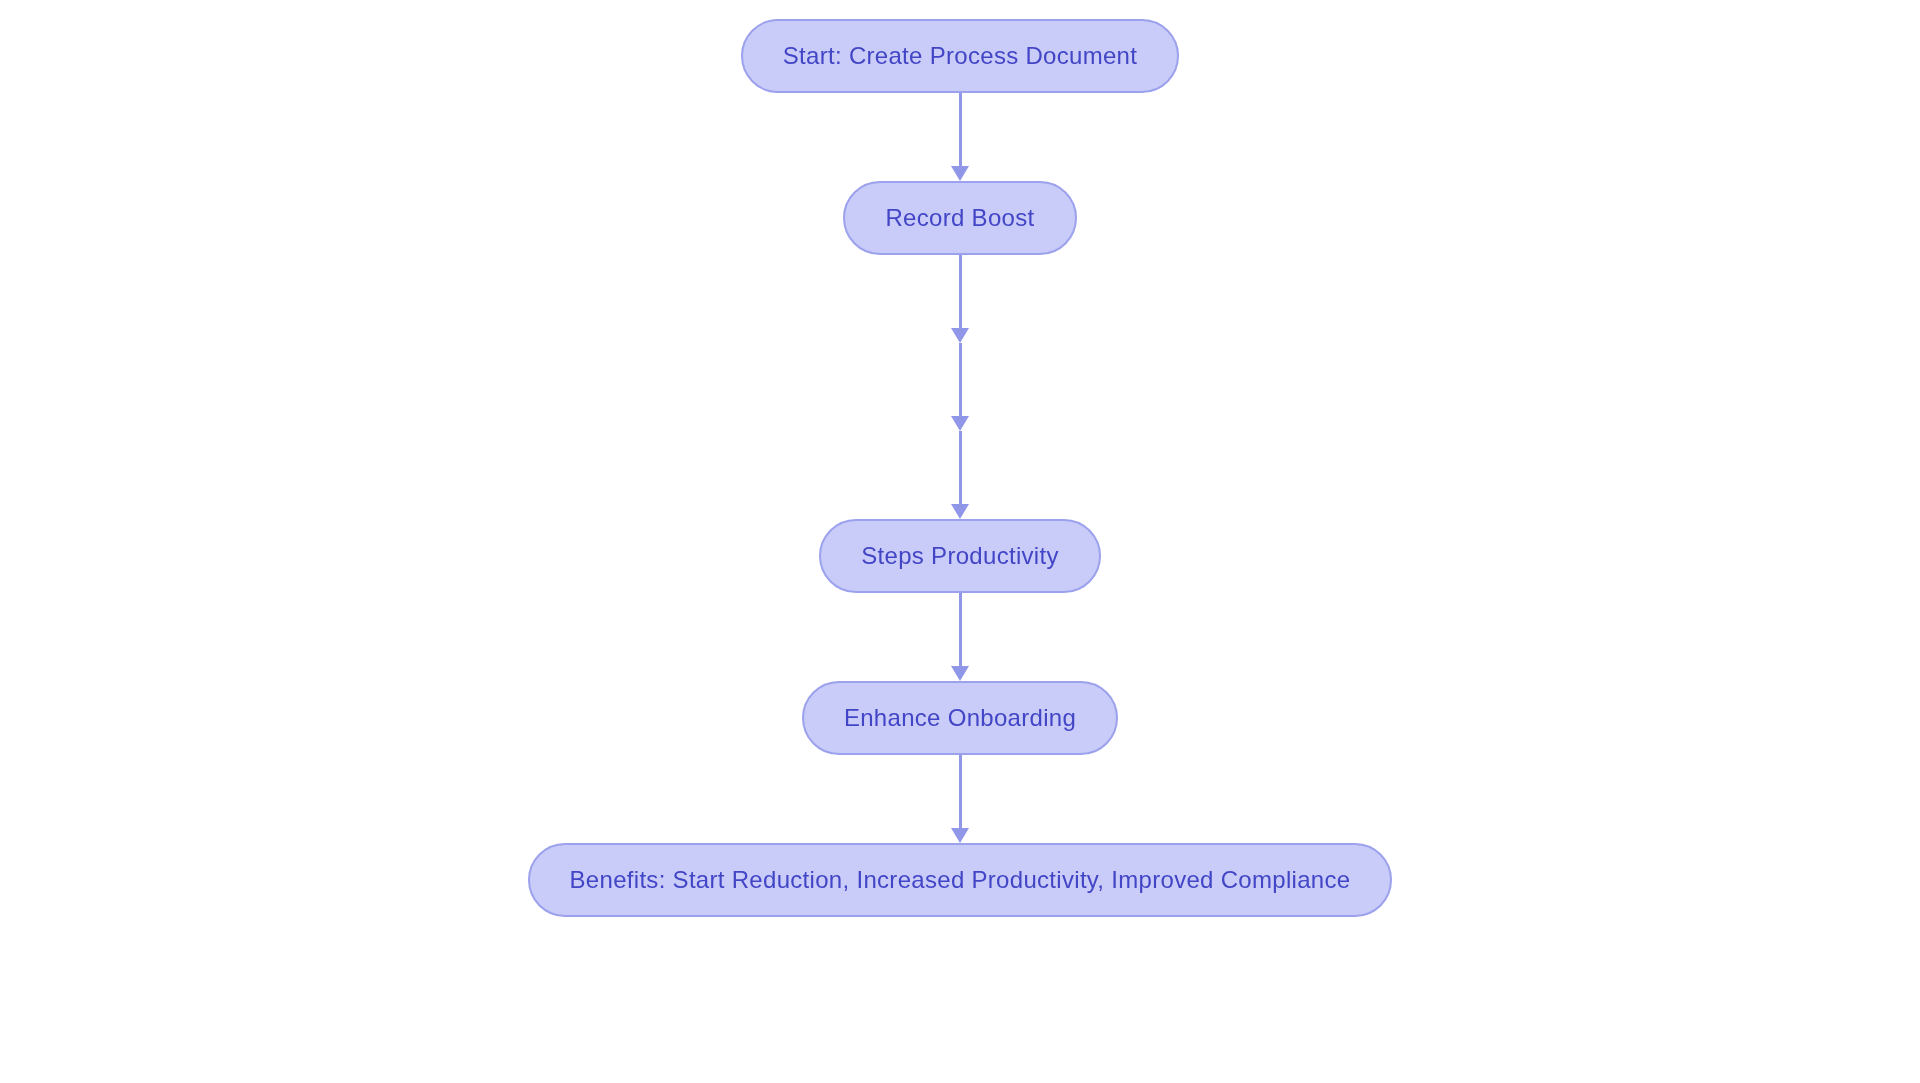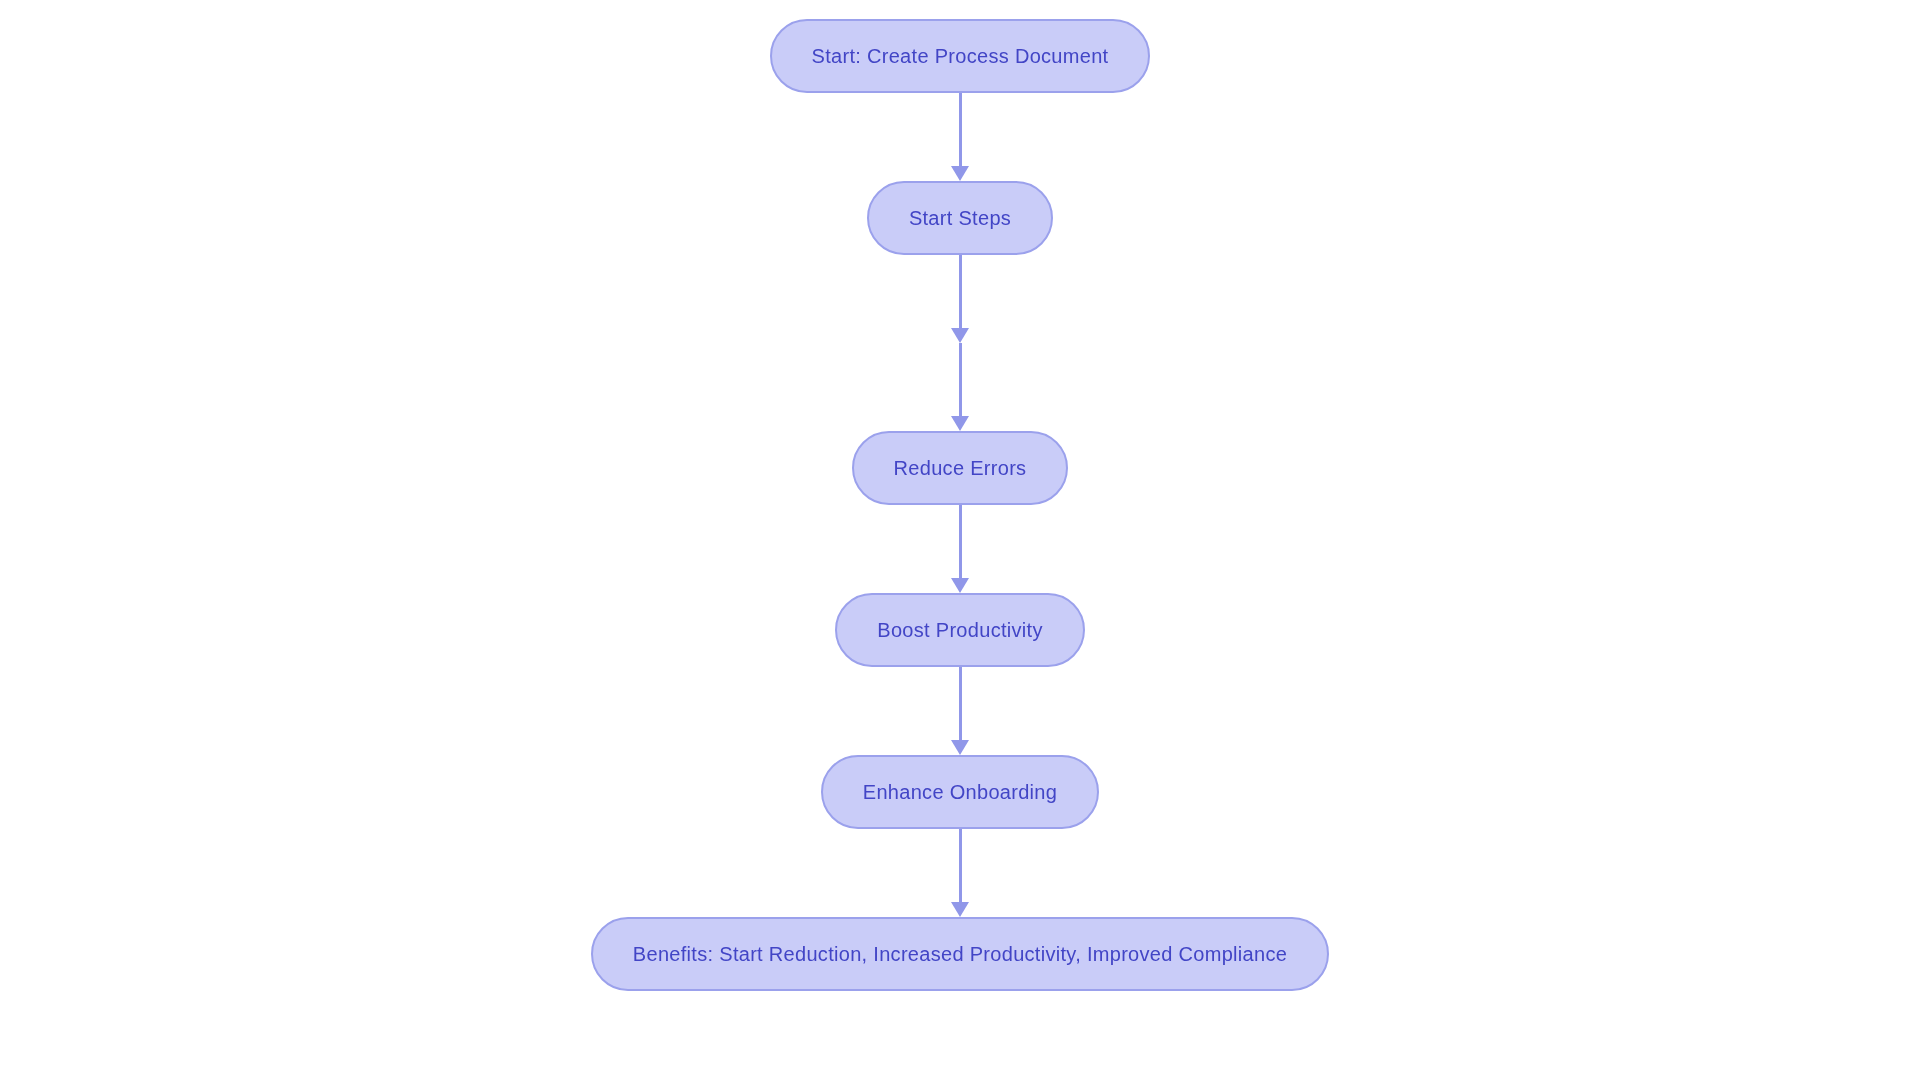--- a/index.html
+++ b/index.html
@@ -20,21 +20,21 @@
     flex-direction:column;
     align-items:center;
     padding-top:19px;
   }
   .flow-node{
     height:74px;
     border-radius:37px;
     background:var(--node-fill);
     border:2px solid var(--node-border);
     color:var(--text);
-    font-size:20px;
+    font-size:24px;
     letter-spacing:0.3px;
     display:flex;
     align-items:center;
     justify-content:center;
     padding:0 40px;
     white-space:nowrap;
     flex:0 0 auto;
   }
   .connector{
     height:88px;
@@ -61,41 +61,40 @@
 
 <div class="canvas">
 
   <div class="flow-node">Start: Create Process Document</div>
 
   <div class="connector">
     <div class="line"></div>
     <div class="arrowhead"></div>
   </div>
 
-  <div class="flow-node">Start Steps</div>
+  <div class="flow-node">Record Boost</div>
 
   <div class="connector">
     <div class="line"></div>
     <div class="arrowhead"></div>
   </div>
 
 
   <div class="connector">
     <div class="line"></div>
     <div class="arrowhead"></div>
   </div>
 
-  <div class="flow-node">Reduce Errors</div>
 
   <div class="connector">
     <div class="line"></div>
     <div class="arrowhead"></div>
   </div>
 
-  <div class="flow-node">Boost Productivity</div>
+  <div class="flow-node">Steps Productivity</div>
 
   <div class="connector">
     <div class="line"></div>
     <div class="arrowhead"></div>
   </div>
 
   <div class="flow-node">Enhance Onboarding</div>
 
   <div class="connector">
     <div class="line"></div>

